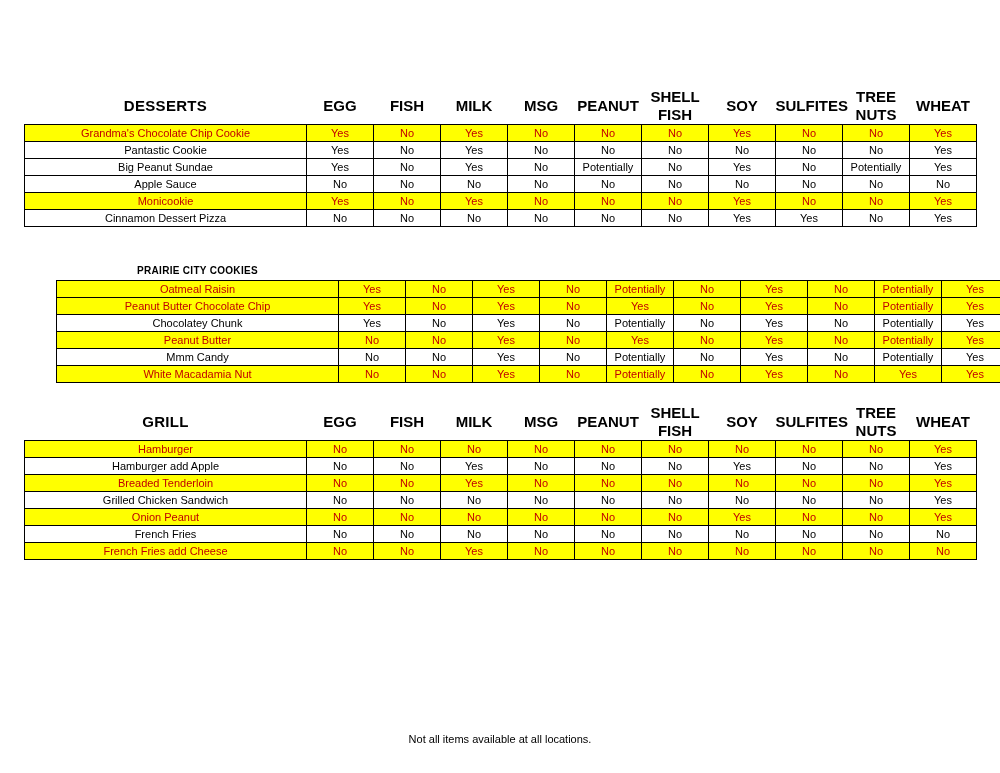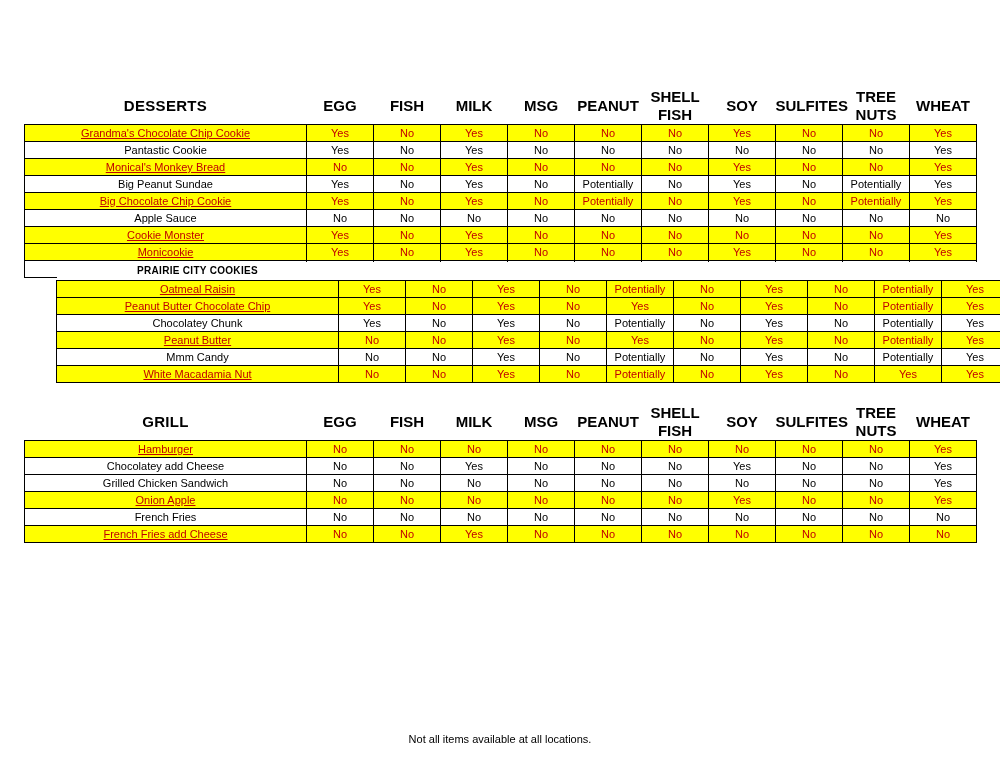--- a/index.html
+++ b/index.html
@@ -75,21 +75,20 @@
     border-bottom: 1px solid #000000;
     border-left: 1px solid #000000;
     border-right: 1px solid #000000;
   }
   tr.row.hl td {
     background: #ffff00;
     color: #c00000;
   }
   tr.row.hl td.item {
     color: #c00000;
-    text-decoration: underline;
   }
   tr.row.plain td {
     background: #ffffff;
     color: #000000;
   }
   .footer-note {
     position: absolute;
     left: 0;
     top: 733px;
     width: 1000px;
@@ -151,84 +150,45 @@
               <td>No</td>
               <td>Yes</td>
               <td>No</td>
               <td>No</td>
               <td>No</td>
               <td>No</td>
               <td>No</td>
               <td>No</td>
               <td>Yes</td>
             </tr>
-            <tr class="row hl">
-              <td class="item">Monical's Monkey Bread</td>
-              <td>No</td>
-              <td>No</td>
-              <td>Yes</td>
-              <td>No</td>
-              <td>No</td>
-              <td>No</td>
-              <td>Yes</td>
-              <td>No</td>
-              <td>No</td>
-              <td>Yes</td>
-            </tr>
             <tr class="row plain">
               <td class="item">Big Peanut Sundae</td>
               <td>Yes</td>
               <td>No</td>
               <td>Yes</td>
               <td>No</td>
               <td>Potentially</td>
               <td>No</td>
               <td>Yes</td>
               <td>No</td>
               <td>Potentially</td>
               <td>Yes</td>
             </tr>
-            <tr class="row hl">
-              <td class="item">Big Chocolate Chip Cookie</td>
-              <td>Yes</td>
-              <td>No</td>
-              <td>Yes</td>
-              <td>No</td>
-              <td>Potentially</td>
-              <td>No</td>
-              <td>Yes</td>
-              <td>No</td>
-              <td>Potentially</td>
-              <td>Yes</td>
-            </tr>
             <tr class="row plain">
               <td class="item">Apple Sauce</td>
               <td>No</td>
               <td>No</td>
               <td>No</td>
               <td>No</td>
               <td>No</td>
               <td>No</td>
               <td>No</td>
               <td>No</td>
               <td>No</td>
               <td>No</td>
-            </tr>
-            <tr class="row hl">
-              <td class="item">Cookie Monster</td>
-              <td>Yes</td>
-              <td>No</td>
-              <td>Yes</td>
-              <td>No</td>
-              <td>No</td>
-              <td>No</td>
-              <td>No</td>
-              <td>No</td>
-              <td>No</td>
-              <td>Yes</td>
             </tr>
             <tr class="row hl">
               <td class="item">Monicookie</td>
               <td>Yes</td>
               <td>No</td>
               <td>Yes</td>
               <td>No</td>
               <td>No</td>
               <td>No</td>
               <td>Yes</td>
@@ -398,47 +358,60 @@
               <td>No</td>
               <td>No</td>
               <td>No</td>
               <td>No</td>
               <td>No</td>
               <td>No</td>
               <td>No</td>
               <td>Yes</td>
             </tr>
             <tr class="row plain">
-              <td class="item">Chocolatey add Cheese</td>
-              <td>No</td>
-              <td>No</td>
-              <td>Yes</td>
-              <td>No</td>
-              <td>No</td>
-              <td>No</td>
-              <td>Yes</td>
+              <td class="item">Hamburger add Apple</td>
+              <td>No</td>
+              <td>No</td>
+              <td>Yes</td>
+              <td>No</td>
+              <td>No</td>
+              <td>No</td>
+              <td>Yes</td>
+              <td>No</td>
+              <td>No</td>
+              <td>Yes</td>
+            </tr>
+            <tr class="row hl">
+              <td class="item">Breaded Tenderloin</td>
+              <td>No</td>
+              <td>No</td>
+              <td>Yes</td>
+              <td>No</td>
+              <td>No</td>
+              <td>No</td>
+              <td>No</td>
               <td>No</td>
               <td>No</td>
               <td>Yes</td>
             </tr>
             <tr class="row plain">
               <td class="item">Grilled Chicken Sandwich</td>
               <td>No</td>
               <td>No</td>
               <td>No</td>
               <td>No</td>
               <td>No</td>
               <td>No</td>
               <td>No</td>
               <td>No</td>
               <td>No</td>
               <td>Yes</td>
             </tr>
             <tr class="row hl">
-              <td class="item">Onion Apple</td>
+              <td class="item">Onion Peanut</td>
               <td>No</td>
               <td>No</td>
               <td>No</td>
               <td>No</td>
               <td>No</td>
               <td>No</td>
               <td>Yes</td>
               <td>No</td>
               <td>No</td>
               <td>Yes</td>

